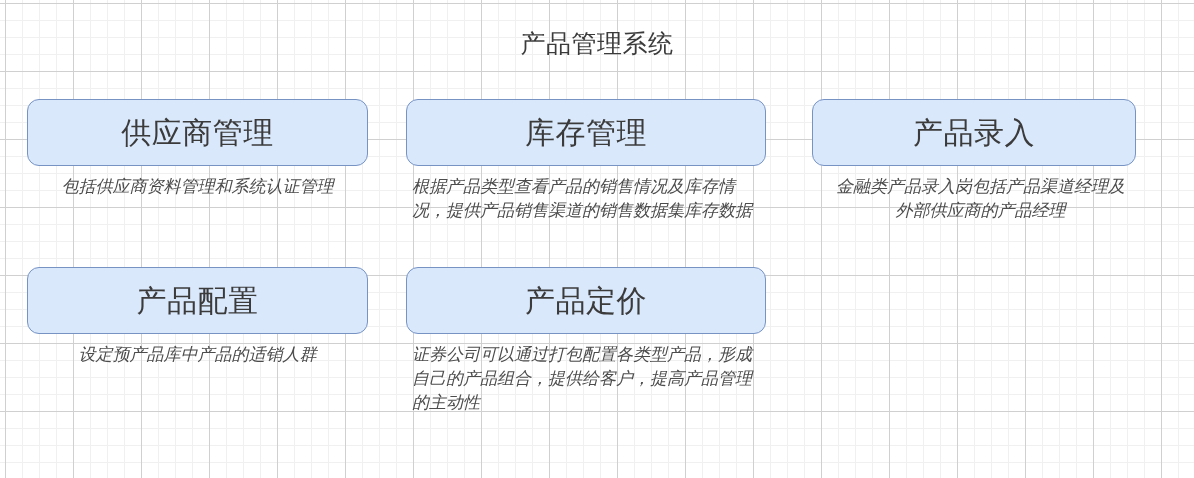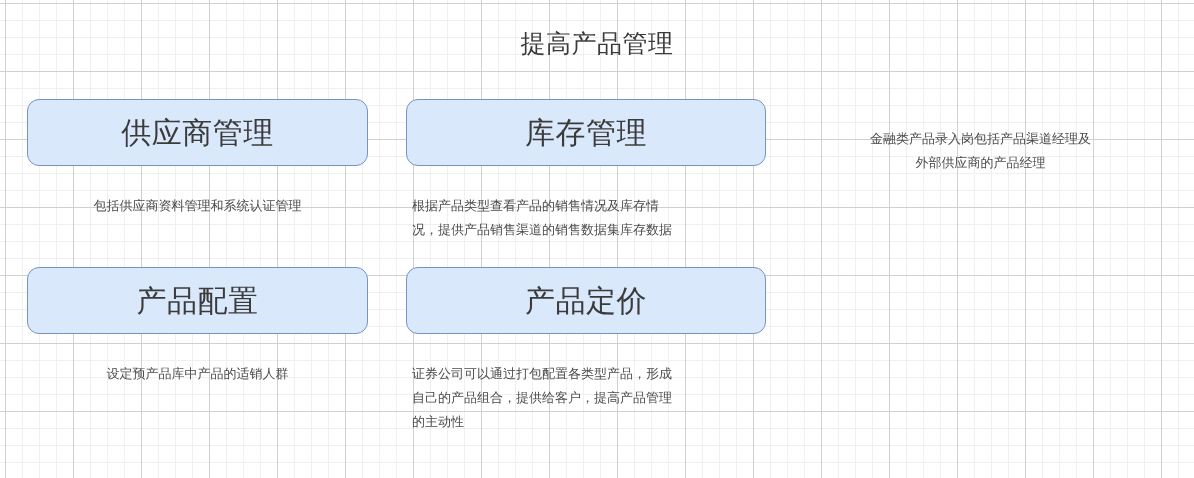--- a/index.html
+++ b/index.html
@@ -72,25 +72,26 @@
 
   .module-title {
     font-size: 30px;
     line-height: 26px;
     color: #3b3b3b;
     letter-spacing: 0.5px;
     white-space: nowrap;
   }
 
   .module-desc {
-    margin-top: 28px;
-    font-size: 13px;
+    margin-top: 9px;
+    font-size: 17px;
     line-height: 24px;
     color: #4c4c4c;
     white-space: pre-line;
+    font-style: italic;
   }
   .module-desc.centered { text-align: center; }
   .module-desc.left     { text-align: left; }
 
   
   .col-1 { left: 27px;  width: 341px; }
   .col-2 { left: 406px; width: 360px; }
   .col-3 { left: 812px; width: 324px; }
 
   
@@ -100,38 +101,41 @@
   
   .col-1 .module-desc { padding: 0 2px; }
   .col-2 .module-desc { padding: 0 4px 0 6px; }
   .col-3 .module-desc { padding: 0 0 0 13px; text-align: center; }
 </style>
 </head>
 <body>
 
 <div id="canvas">
 
-  <div id="page-title">提高产品管理</div>
+  <div id="page-title">产品管理系统</div>
 
   <div class="module col-1 row-1">
     <div class="module-box">
       <span class="module-title">供应商管理</span>
     </div>
     <div class="module-desc centered">包括供应商资料管理和系统认证管理</div>
   </div>
 
   <div class="module col-2 row-1">
     <div class="module-box">
       <span class="module-title">库存管理</span>
     </div>
     <div class="module-desc left">根据产品类型查看产品的销售情况及库存情
 况，提供产品销售渠道的销售数据集库存数据</div>
   </div>
 
   <div class="module col-3 row-1">
+    <div class="module-box">
+      <span class="module-title">产品录入</span>
+    </div>
     <div class="module-desc left">金融类产品录入岗包括产品渠道经理及
 外部供应商的产品经理</div>
   </div>
 
   <div class="module col-1 row-2">
     <div class="module-box">
       <span class="module-title">产品配置</span>
     </div>
     <div class="module-desc centered">设定预产品库中产品的适销人群</div>
   </div>

